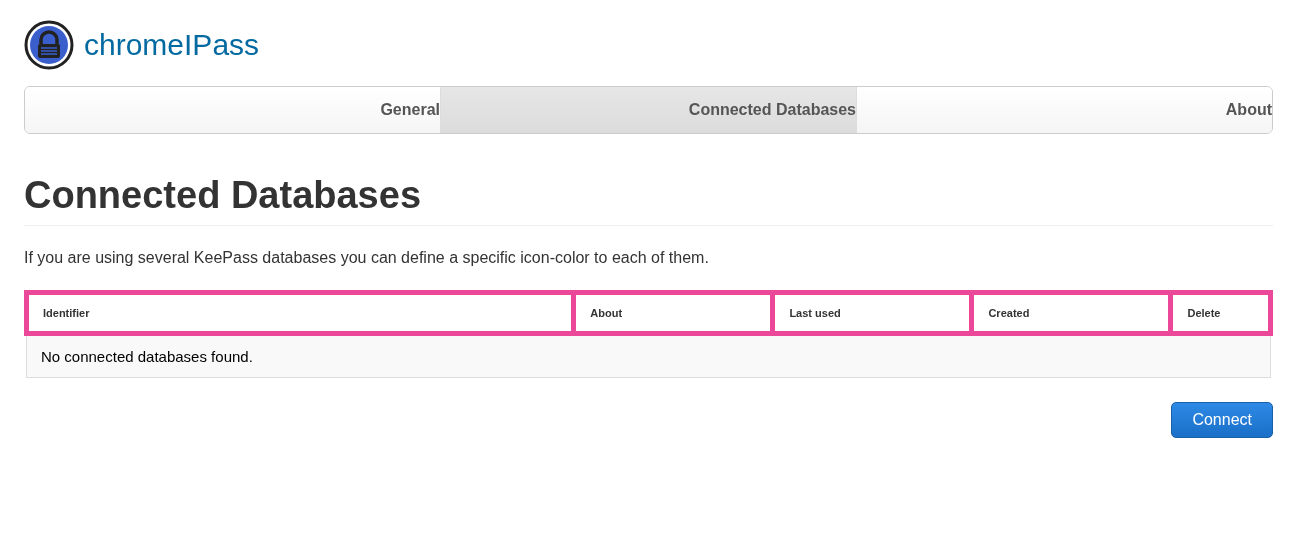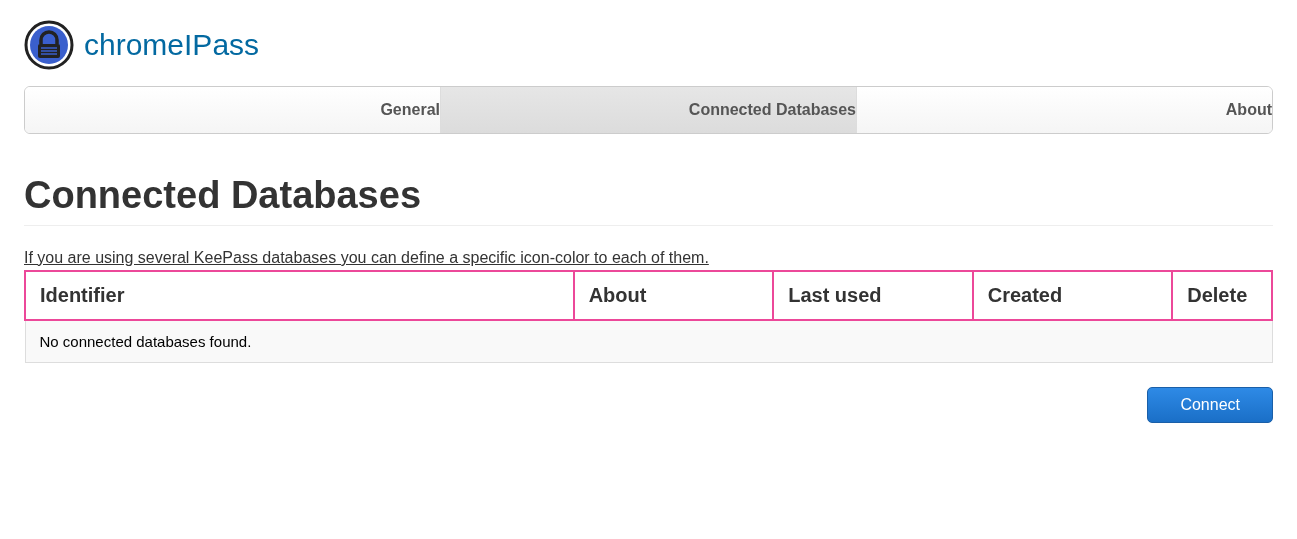--- a/index.html
+++ b/index.html
@@ -61,54 +61,54 @@
       color: #333;
       margin-bottom: 10px;
       padding-bottom: 8px;
       border-bottom: 1px solid #eee;
     }
     .description {
       font-size: 16px;
       color: #333;
       line-height: 1.5;
       margin-top: 20px;
-      text-decoration: underline;
+      margin-bottom: 20px;
     }
     .table {
       width: 100%;
       border-collapse: collapse;
       border: 1px solid #ddd;
     }
     .table th {
       text-align: left;
       padding: 12px 14px;
       font-weight: 700;
-      font-size: 20px;
+      font-size: 11px;
       color: #333;
-      border: 2px solid #ec4899;
+      border: 5px solid #ec4899;
       background: #fff;
     }
     .table td {
       padding: 12px 14px;
       font-size: 15px;
       color: #000000;
       border: 1px solid #ddd;
       background: #f9f9f9;
     }
     .button-row {
       display: flex;
       justify-content: flex-end;
       margin-top: 24px;
     }
     .btn-primary {
       background: linear-gradient(to bottom, #2e8ae6, #1a6fc7);
       border: 1px solid #1a5fa8;
       color: #fff;
       font-size: 16px;
-      padding: 8px 32px;
+      padding: 8px 20px;
       border-radius: 5px;
       cursor: pointer;
     }
   </style>
 </head>
 <body>
 
 <div class="header">
   <span class="logo-icon">
     <svg viewBox="0 0 50 50" width="50" height="50">

